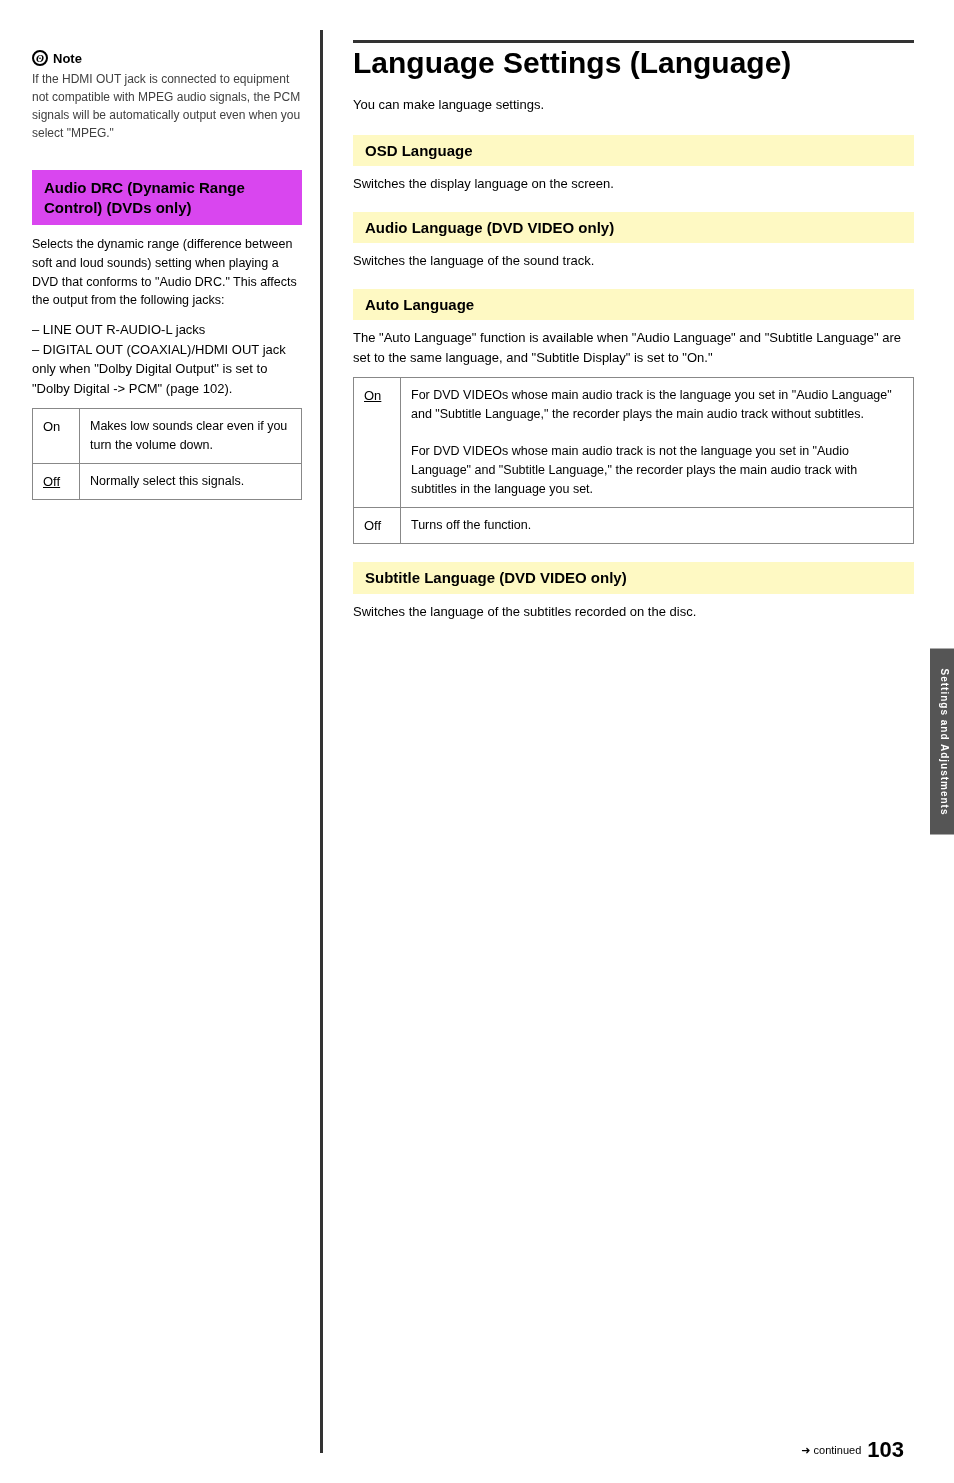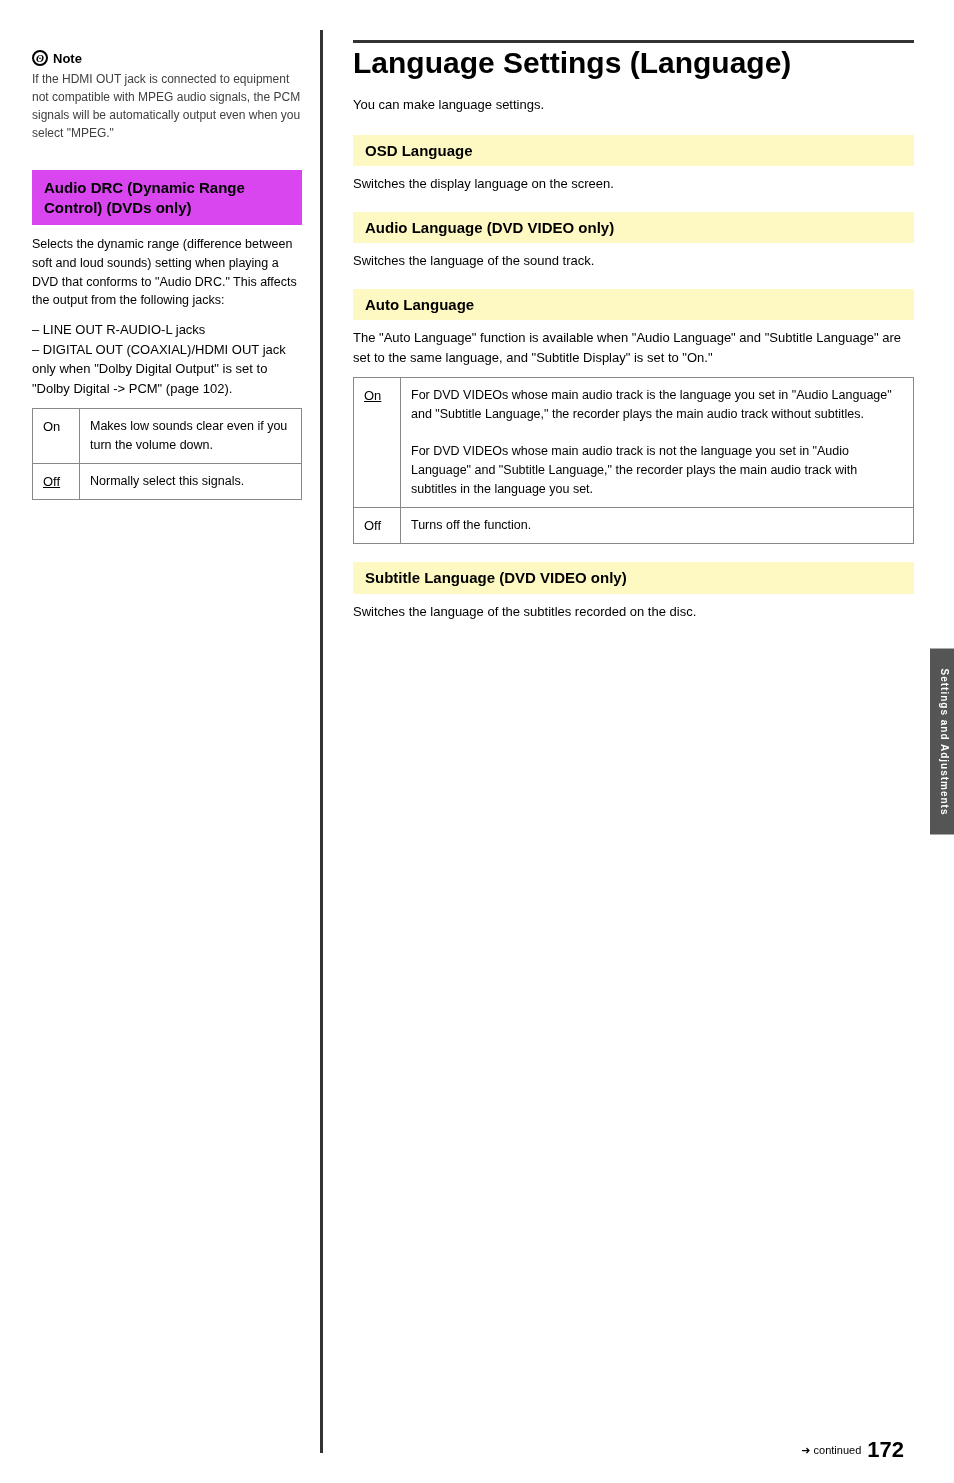--- a/index.html
+++ b/index.html
@@ -257,14 +257,14 @@
     </div>
   </div>
 
   <div class="side-tab">
     <span>Settings and Adjustments</span>
   </div>
 </div>
 
 <div class="footer">
   <span class="continued-text">➜ continued</span>
-  <span class="page-number">172</span>
+  <span class="page-number">103</span>
 </div>
 
 </body></html>

